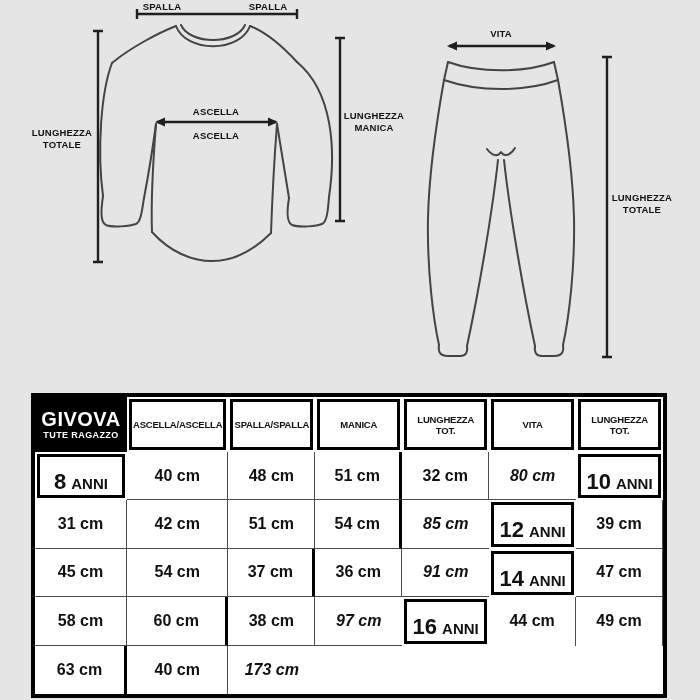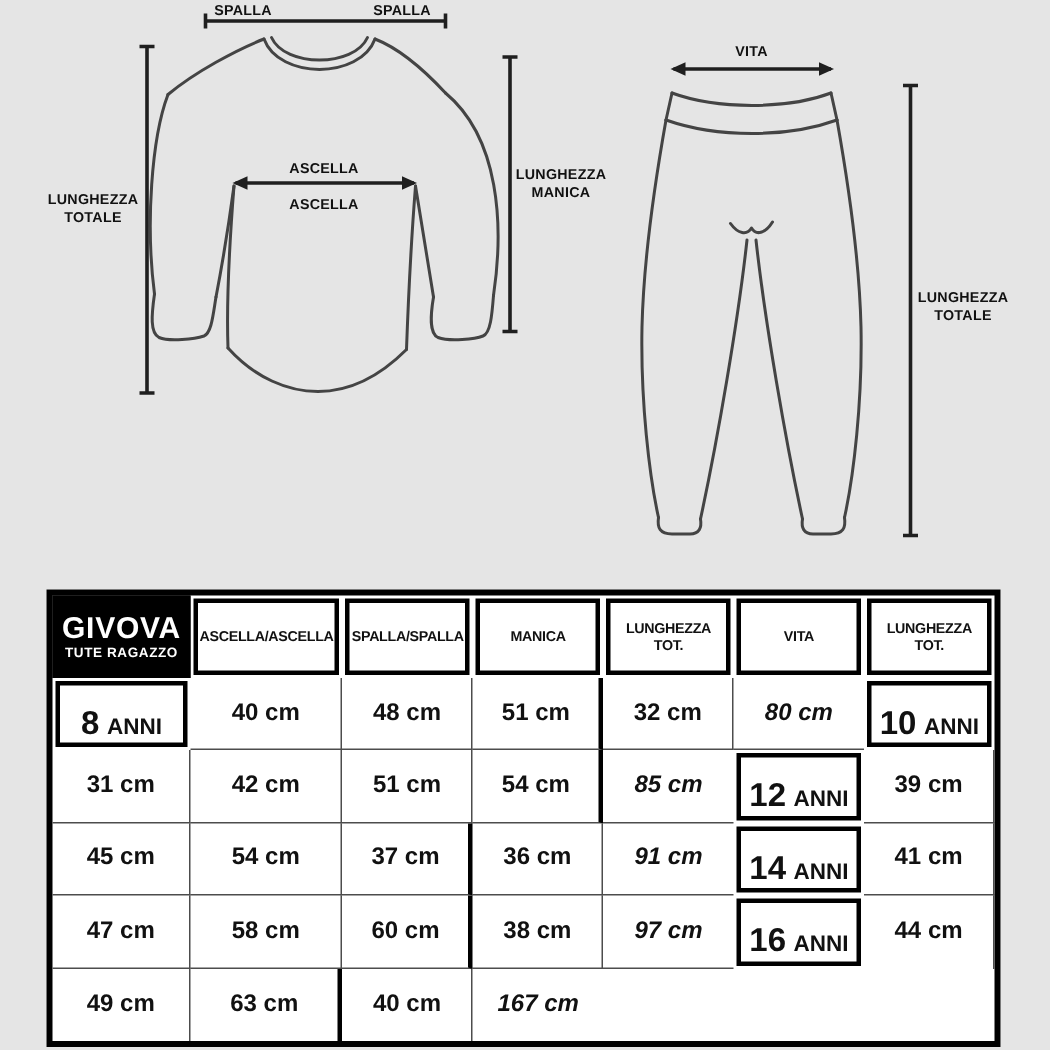--- a/index.html
+++ b/index.html
@@ -208,31 +208,30 @@
     <div class="cell val">45 cm</div>
     <div class="cell val">54 cm</div>
     <div class="cell val divR">37 cm</div>
     <div class="cell val">36 cm</div>
     <div class="cell val lastCol">91 cm</div>
 
     <div class="cell size">
       <span class="num">14</span>
       <span class="word">ANNI</span>
     </div>
-    <div class="cell val">41 cm</div>
     <div class="cell val">47 cm</div>
     <div class="cell val">58 cm</div>
     <div class="cell val divR">60 cm</div>
     <div class="cell val">38 cm</div>
     <div class="cell val lastCol">97 cm</div>
 
     <div class="cell size">
       <span class="num">16</span>
       <span class="word">ANNI</span>
     </div>
     <div class="cell val lastRow">44 cm</div>
     <div class="cell val lastRow">49 cm</div>
     <div class="cell val divR lastRow">63 cm</div>
     <div class="cell val lastRow">40 cm</div>
-    <div class="cell val lastCol lastRow">167 cm</div>
+    <div class="cell val lastCol lastRow">173 cm</div>
 
   </div>
 </div>
 
 </body></html>

